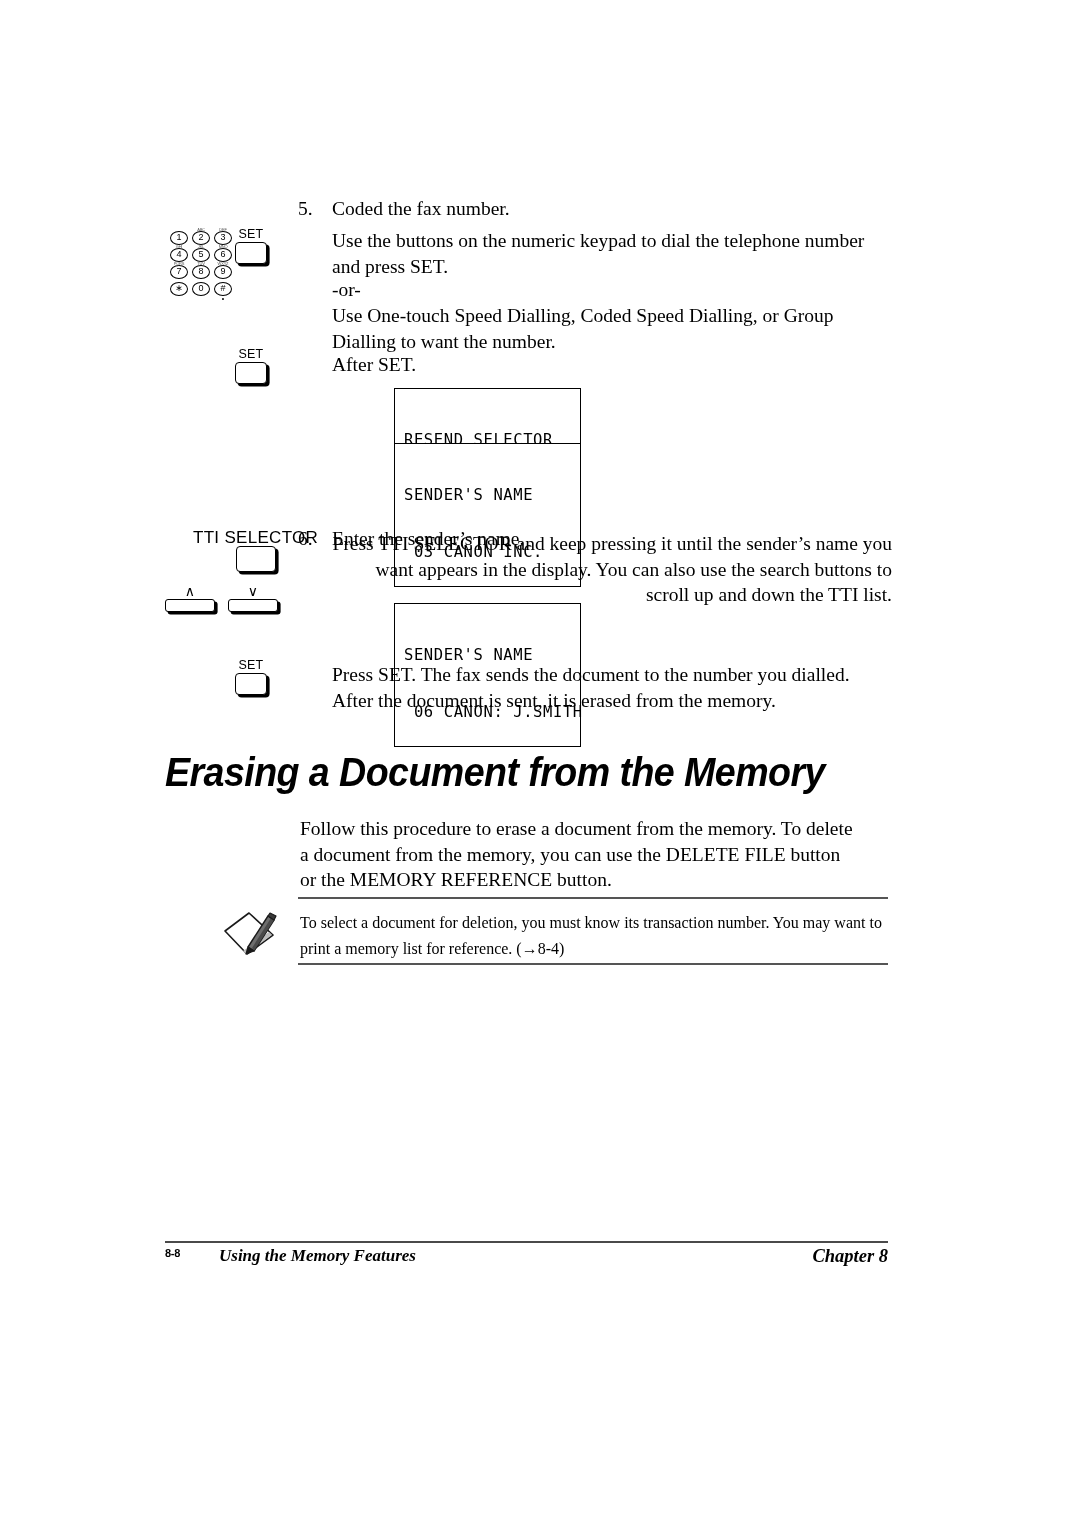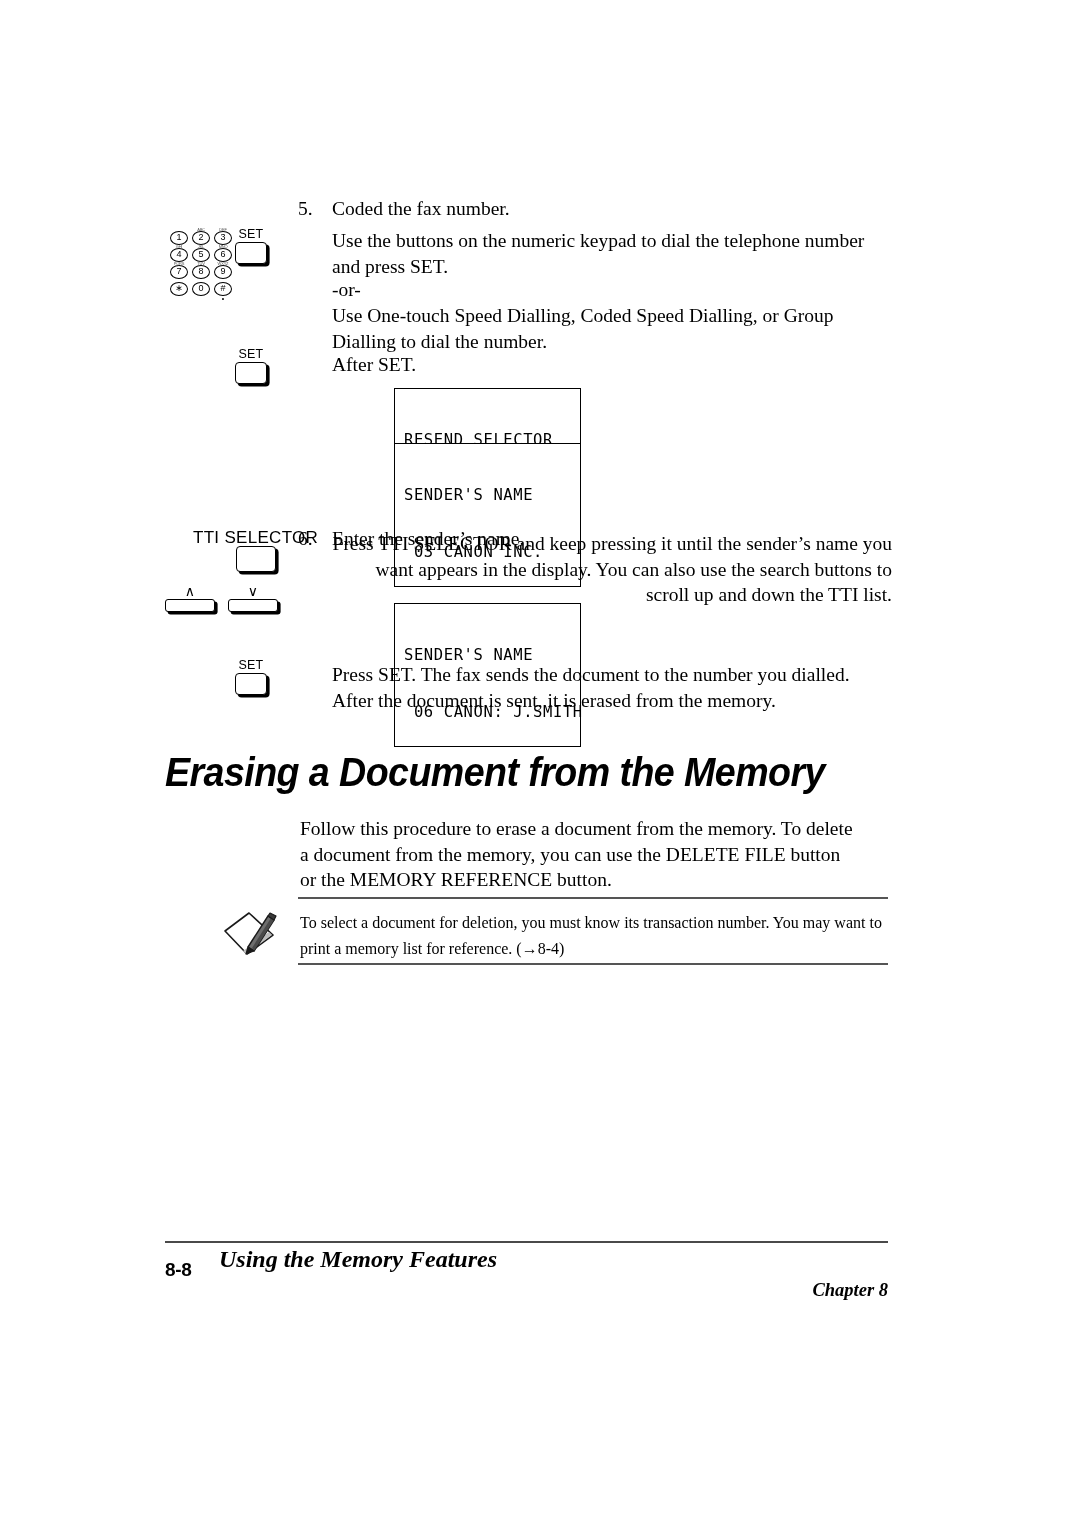--- a/index.html
+++ b/index.html
@@ -142,29 +142,28 @@
   }
 
   
   .footer-rule {
     border-top: 2.4px solid #4a4a4a;
     width: 100%;
   }
   .footer-page {
     font-family: "Liberation Sans", sans-serif;
     font-weight: bold;
-    font-size: 19px;
+    font-size: 11px;
     letter-spacing: -0.3px;
-    margin-top: 12px;
   }
   .footer-title {
     font-family: "Liberation Serif", serif;
     font-style: italic;
     font-weight: bold;
-    font-size: 24px;
+    font-size: 17px;
   }
   .footer-chapter {
     font-family: "Liberation Serif", serif;
     font-style: italic;
     font-weight: bold;
     font-size: 18.5px;
   }
 </style>
 </head>
 <body>
@@ -199,21 +198,21 @@
 
 <div class="abs" style="left:235px; top:228px;">
   <div class="btn-label">SET</div>
   <div class="keycap" style="width:32px; height:22px; margin-top:1px;"></div>
 </div>
 
 <div class="abs body-text" style="left:332px; top:228px; width:556px;">Use the buttons on the numeric keypad to dial the telephone number and press SET.</div>
 
 <div class="abs body-text" style="left:332px; top:277px; width:556px;">-or-</div>
 
-<div class="abs body-text" style="left:332px; top:303px; width:560px;">Use One-touch Speed Dialling, Coded Speed Dialling, or Group Dialling to dial the number.</div>
+<div class="abs body-text" style="left:332px; top:303px; width:560px;">Use One-touch Speed Dialling, Coded Speed Dialling, or Group Dialling to want the number.</div>
 
 <div class="abs" style="left:235px; top:348px;">
   <div class="btn-label">SET</div>
   <div class="keycap" style="width:32px; height:22px; margin-top:1px;"></div>
 </div>
 
 <div class="abs body-text" style="left:332px; top:352px; width:556px;">After SET.</div>
 
 <div class="abs lcd" style="left:394px; top:388px; width:187px;">
   <div class="lcd-line">RESEND SELECTOR</div>
@@ -285,13 +284,13 @@
 <div class="abs note-text" style="left:300px; top:910px; width:588px;">To select a document for deletion, you must know its transaction number. You may want to print a memory list for reference. (→8-4)</div>
 
 <div class="abs note-rule" style="left:298px; top:963px; width:590px;"></div>
 
 <div class="abs footer-rule" style="left:165px; top:1241px; width:723px;"></div>
 
 <div class="abs footer-page" style="left:165px; top:1247px;">8-8</div>
 
 <div class="abs footer-title" style="left:219px; top:1246px;">Using the Memory Features</div>
 
-<div class="abs footer-chapter" style="left:688px; top:1246px; width:200px; text-align:right;margin-top:34px;">Chapter 8</div>
+<div class="abs footer-chapter" style="left:688px; top:1246px; width:200px; text-align:right;">Chapter 8</div>
 
 </body></html>

